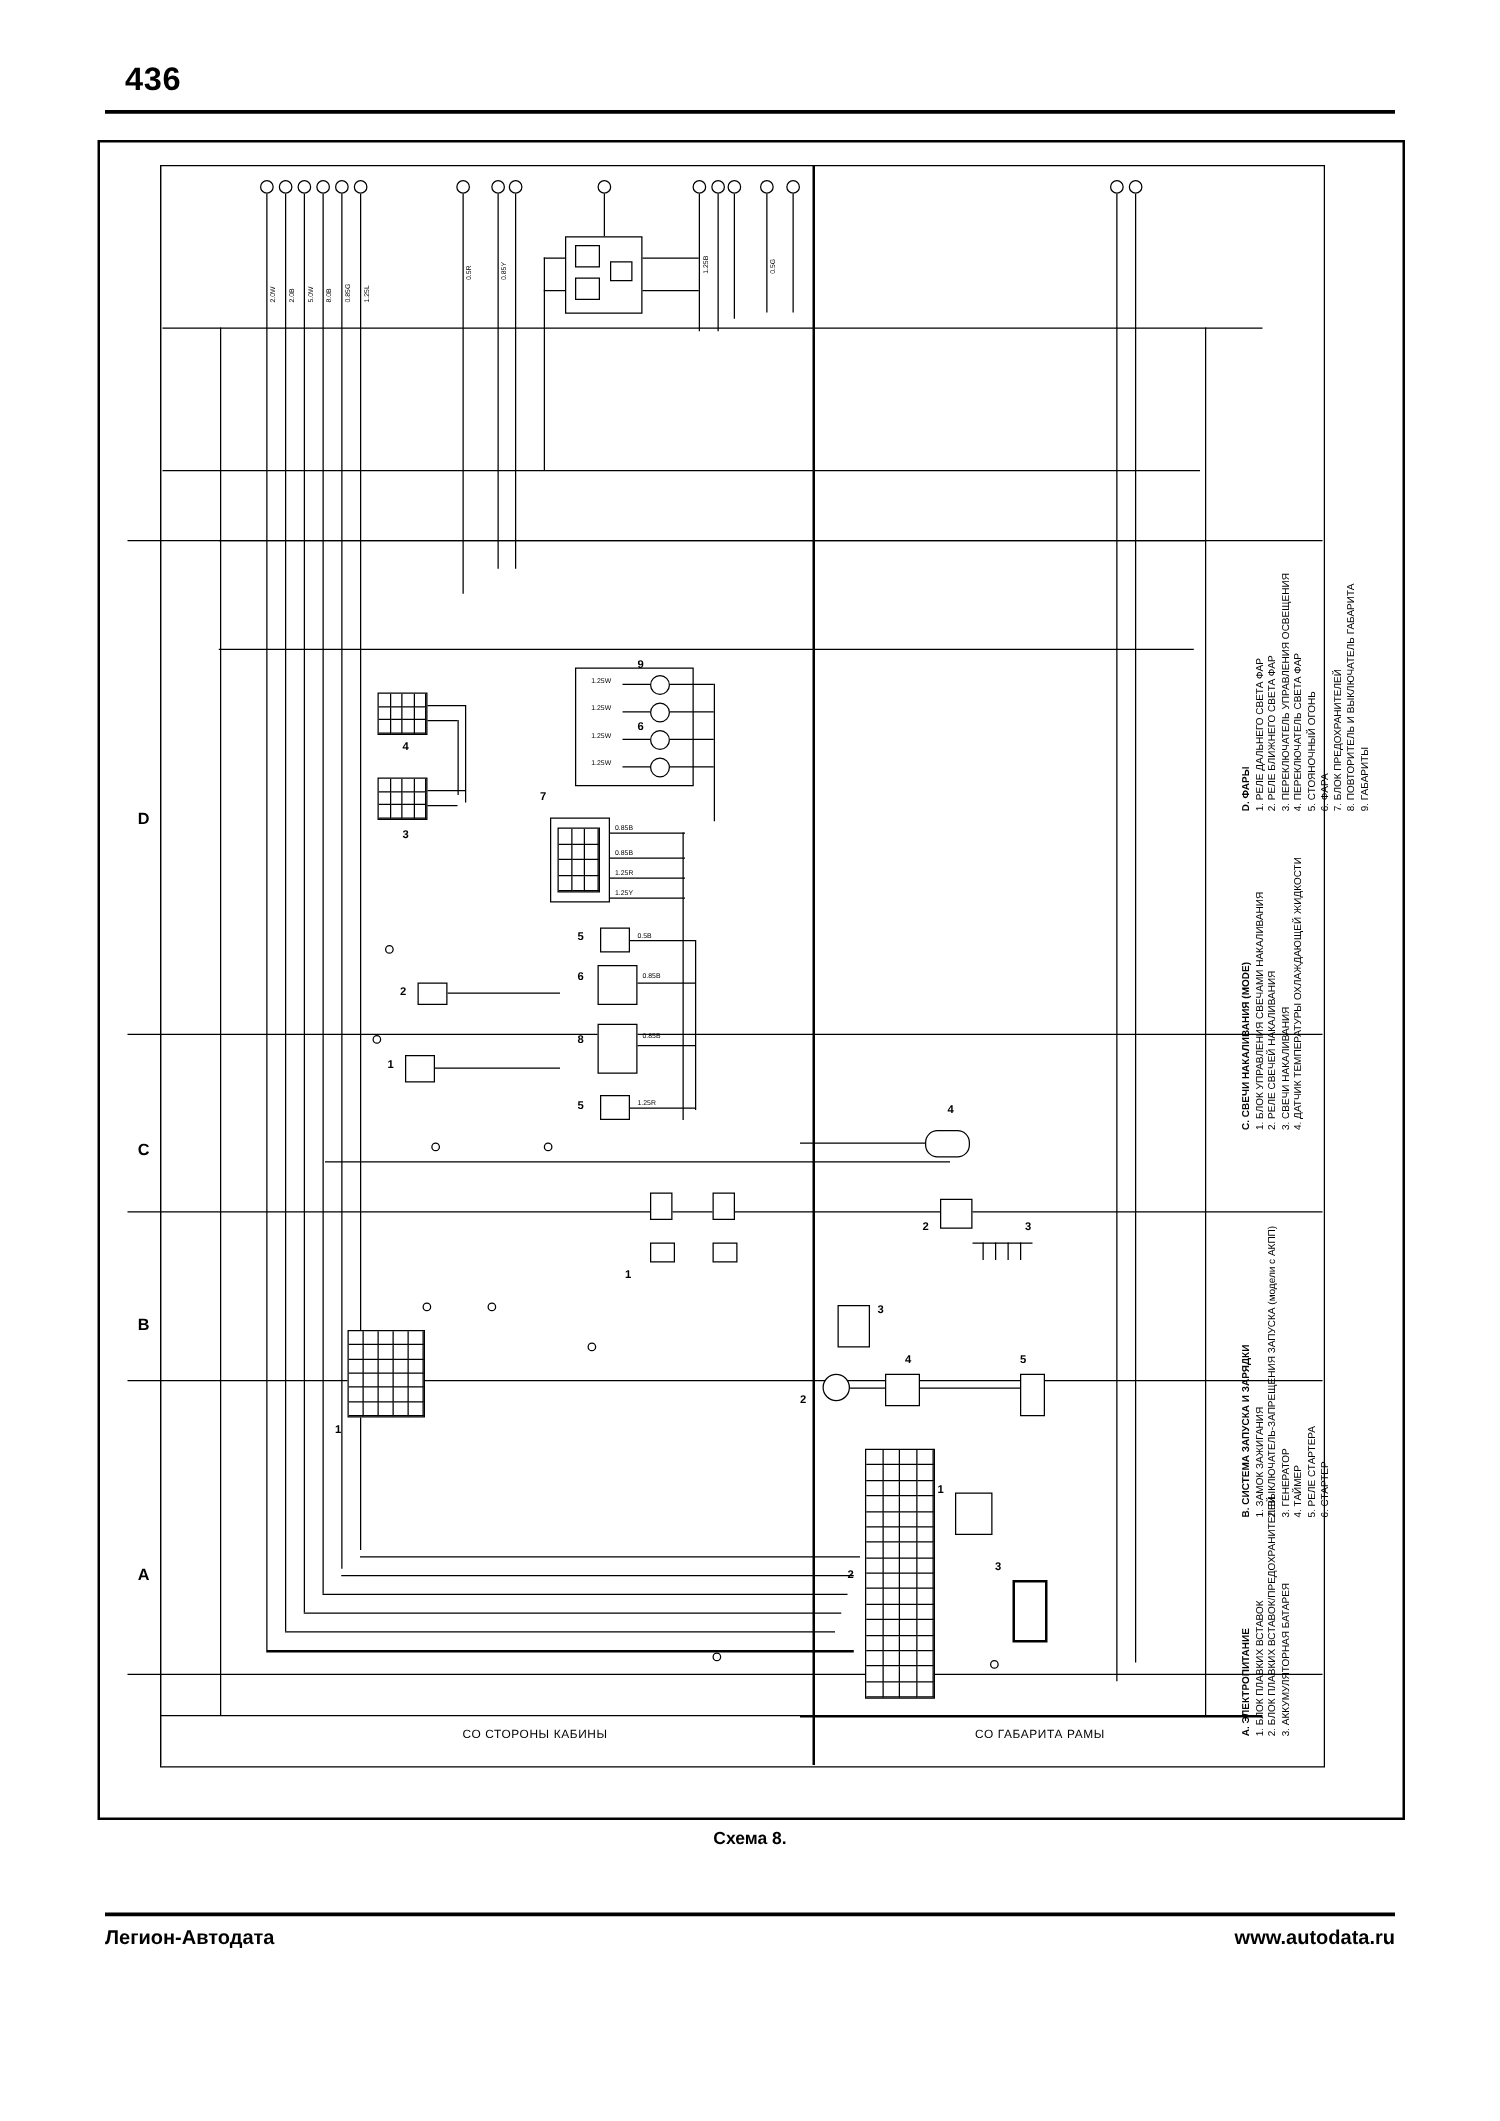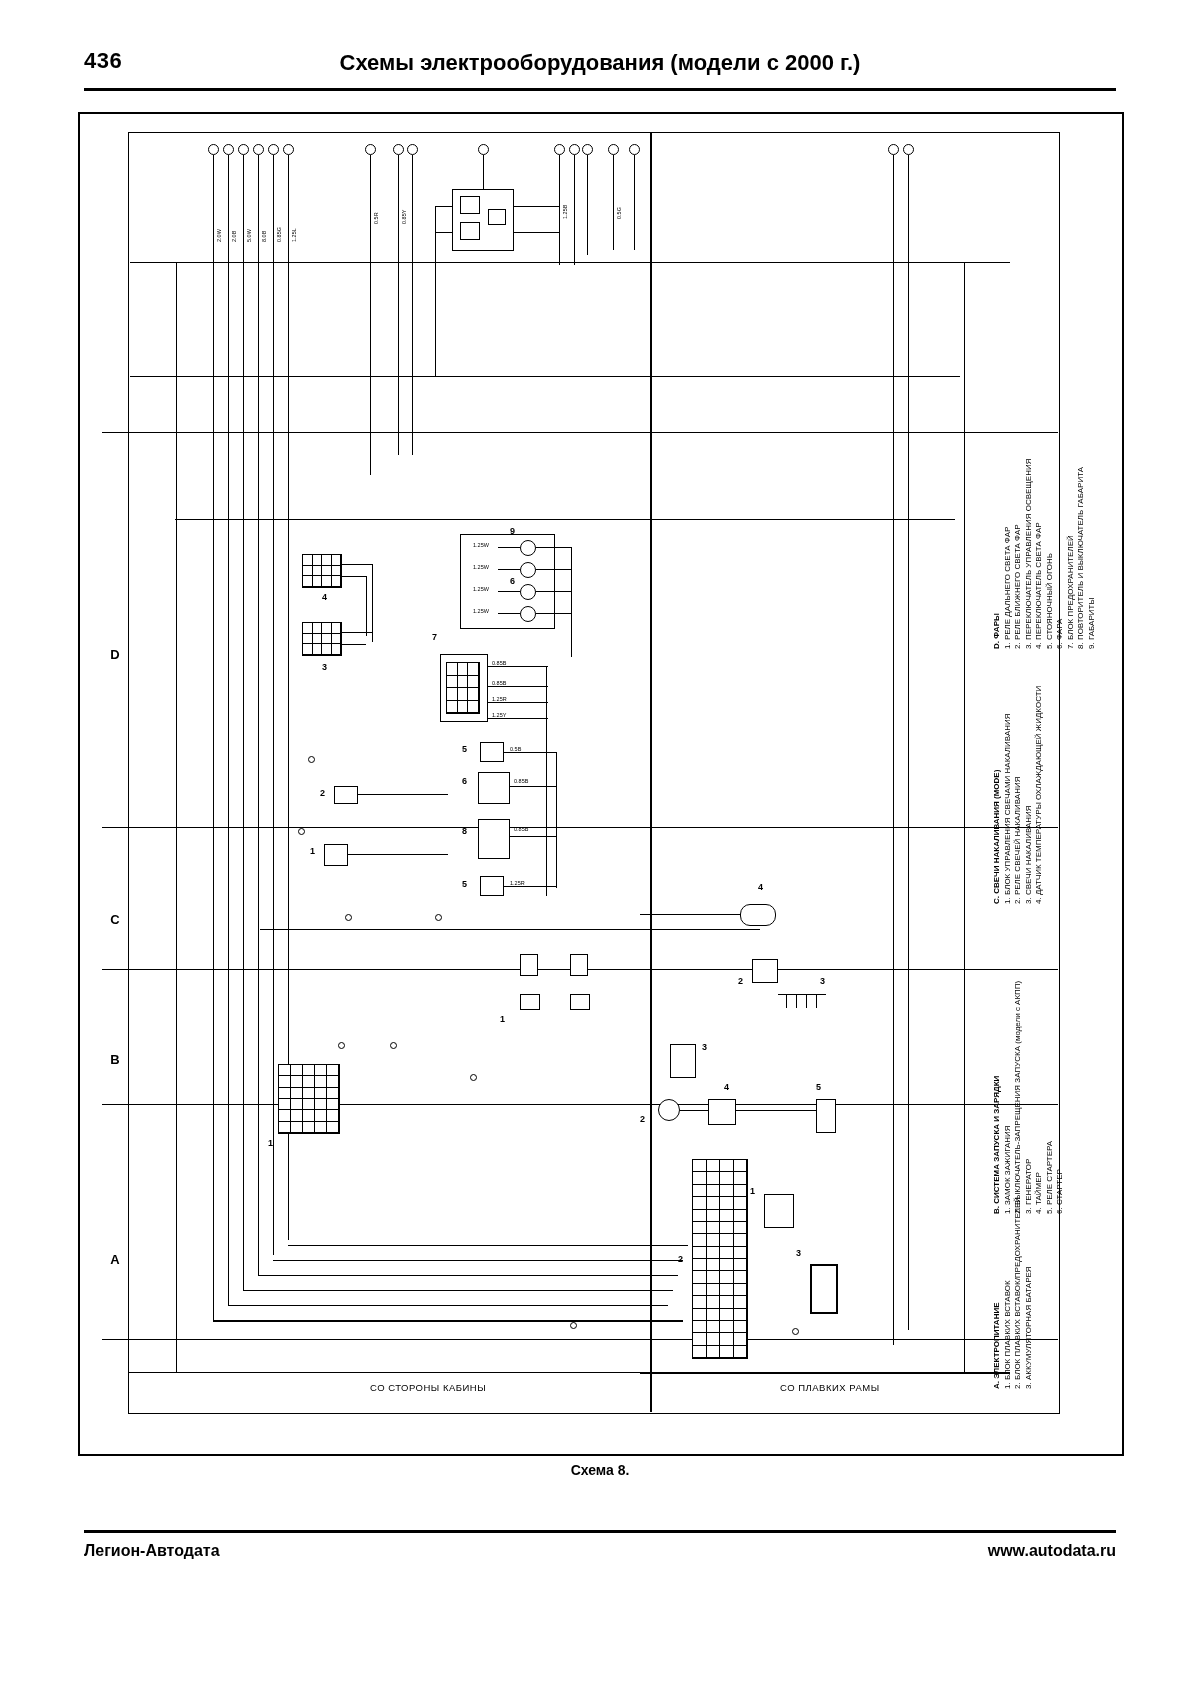--- a/index.html
+++ b/index.html
@@ -19,23 +19,23 @@
   
   .page-header {
     position: absolute;
     top: 48px;
     left: 0;
     width: 1200px;
     height: 44px;
   }
   .page-number {
     position: absolute;
-    left: 84px;
+    left: 100px;
     top: 0;
-    font-size: 22px;
+    font-size: 26px;
     font-weight: bold;
     letter-spacing: 0.5px;
   }
   .page-title {
     position: absolute;
     left: 0;
     top: 2px;
     width: 1200px;
     text-align: center;
     font-size: 22px;
@@ -227,21 +227,20 @@
     top: 1542px;
     font-size: 16px;
     font-weight: bold;
   }
 </style>
 </head>
 <body>
 
 <div class="page-header">
   <div class="page-number">436</div>
-  <div class="page-title">Схемы электрооборудования (модели с 2000 г.)</div>
   <div class="header-rule"></div>
 </div>
 
 <div class="diagram-frame">
 
   <div class="zone-col">
     <div class="zone-cell" style="top:515px;">D</div>
     <div class="zone-cell" style="top:780px;">C</div>
     <div class="zone-cell" style="top:920px;">B</div>
     <div class="zone-cell" style="top:1120px;">A</div>
@@ -579,21 +578,21 @@
   <div class="wire-h" style="left:178px; top:1161px; width:420px;"></div>
   <div class="wire-h" style="left:193px; top:1146px; width:410px;"></div>
   <div class="wire-h" style="left:208px; top:1131px; width:400px;"></div>
   <div class="wire-h2" style="left:560px; top:1258px; width:370px;"></div>
   <div class="wire-h" style="left:48px; top:1258px; width:522px;"></div>
 
   <div class="wire-v" style="left:96px; top:148px; height:1110px;"></div>
   <div class="wire-v" style="left:884px; top:148px; height:1110px;"></div>
 
   <div class="side-caption" style="left:290px; top:1268px;">СО СТОРОНЫ КАБИНЫ</div>
-  <div class="side-caption" style="left:700px; top:1268px;">СО ПЛАВКИХ РАМЫ</div>
+  <div class="side-caption" style="left:700px; top:1268px;">СО ГАБАРИТА РАМЫ</div>
 
   <div class="legend" style="left:912px; top:535px;">
     <div class="lg-title">D. ФАРЫ</div>
     <div>1. РЕЛЕ ДАЛЬНЕГО СВЕТА ФАР</div>
     <div>2. РЕЛЕ БЛИЖНЕГО СВЕТА ФАР</div>
     <div>3. ПЕРЕКЛЮЧАТЕЛЬ УПРАВЛЕНИЯ ОСВЕЩЕНИЯ</div>
     <div>4. ПЕРЕКЛЮЧАТЕЛЬ СВЕТА ФАР</div>
     <div>5. СТОЯНОЧНЫЙ ОГОНЬ</div>
     <div>6. ФАРА</div>
     <div>7. БЛОК ПРЕДОХРАНИТЕЛЕЙ</div>

